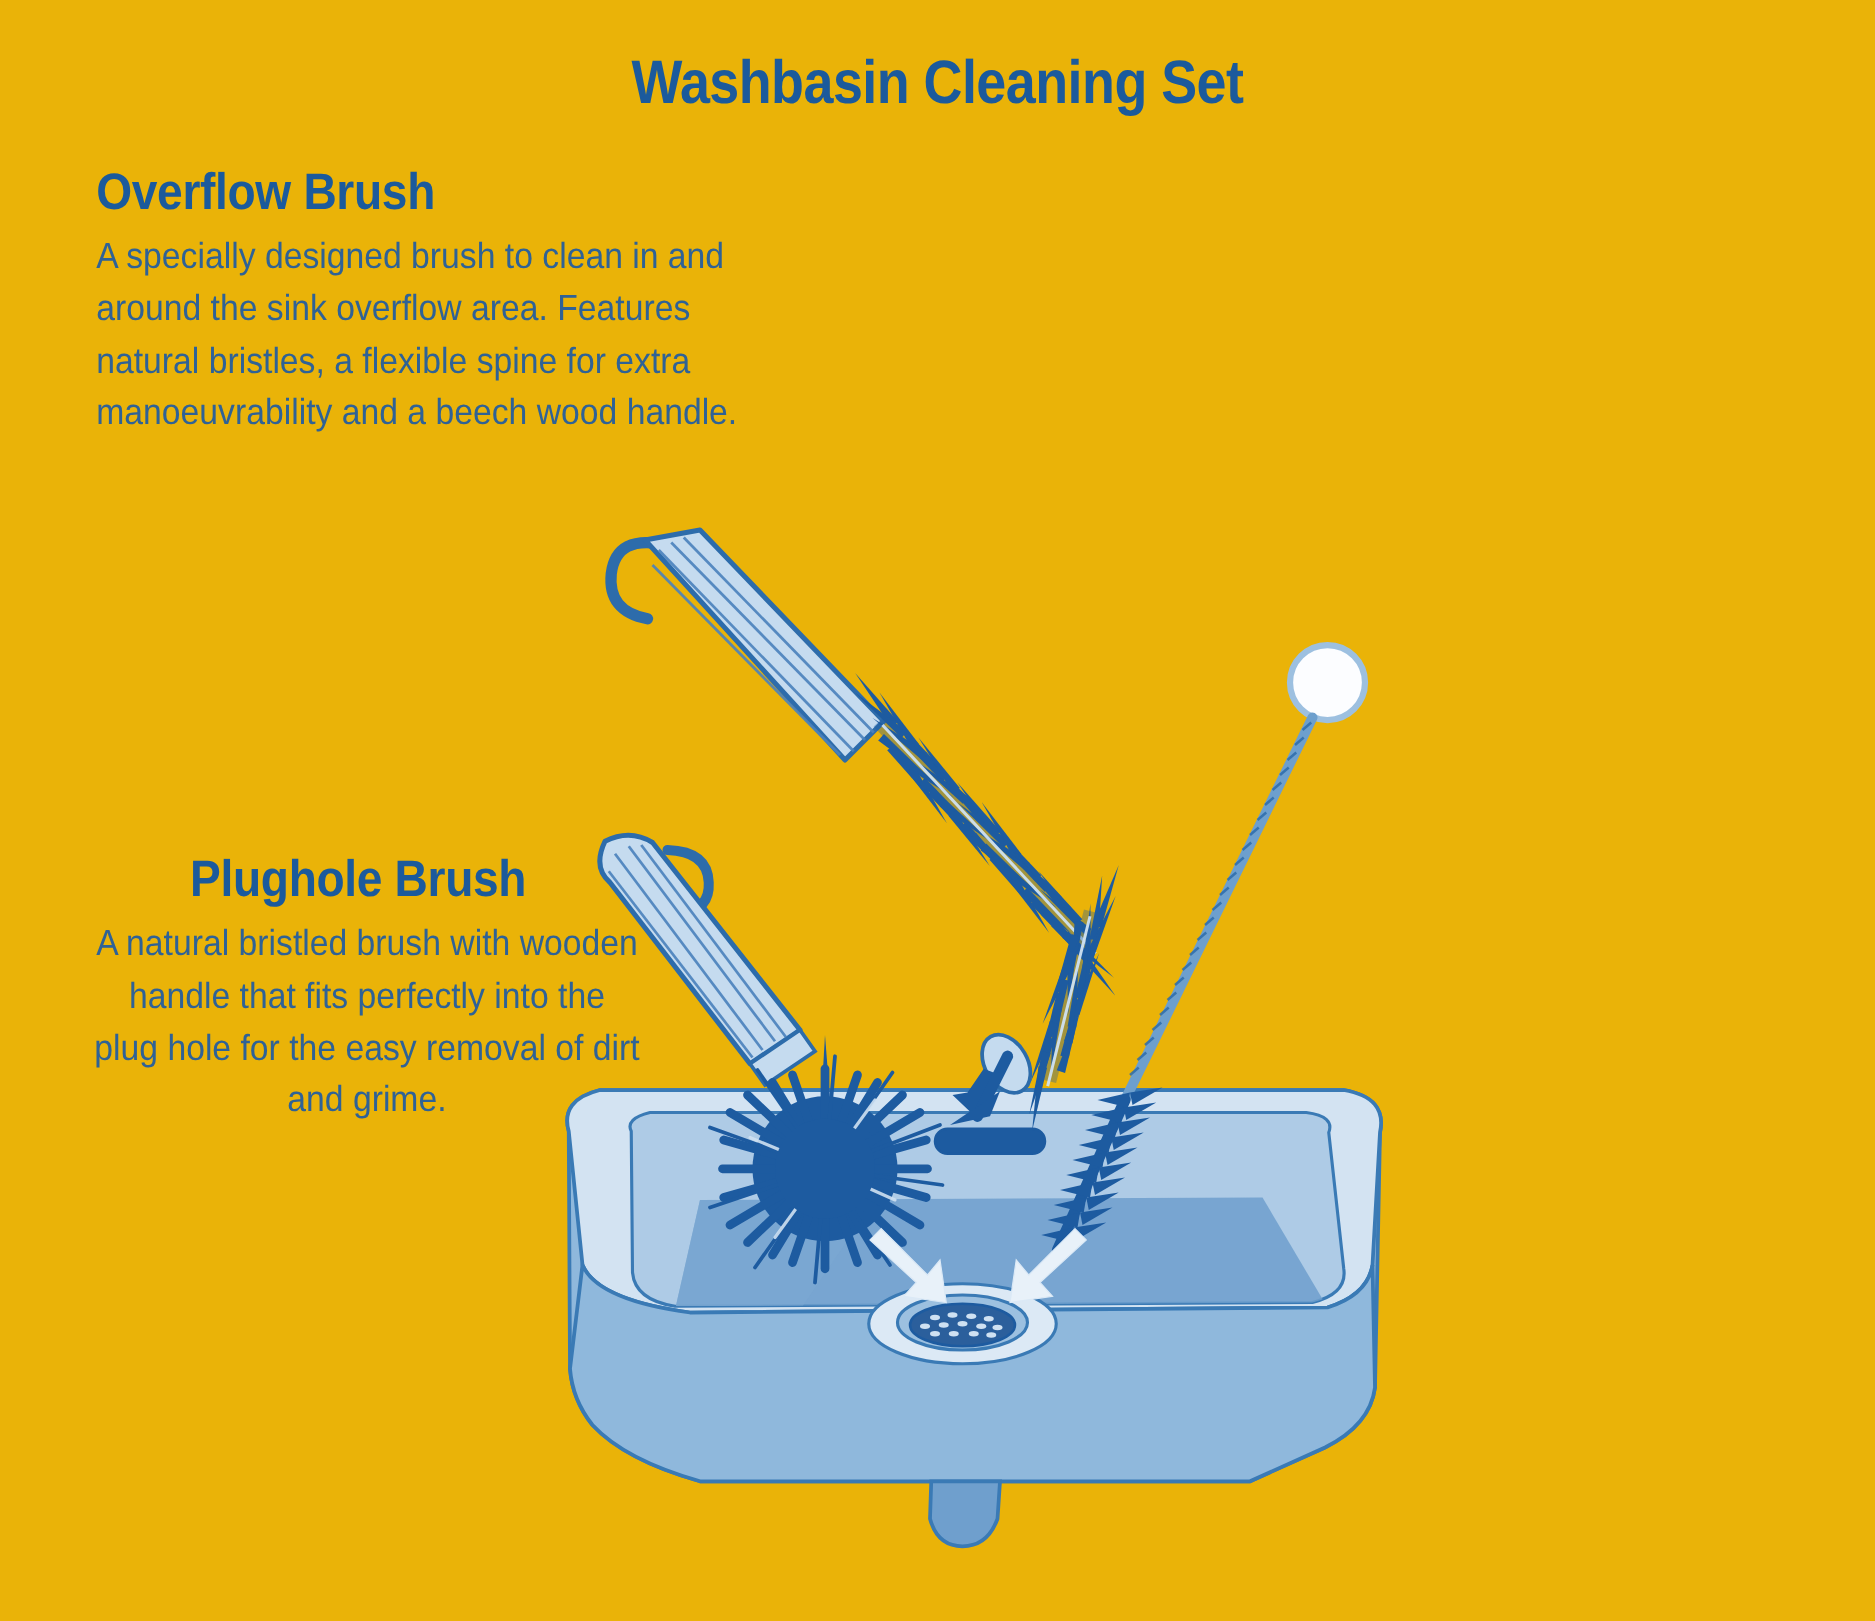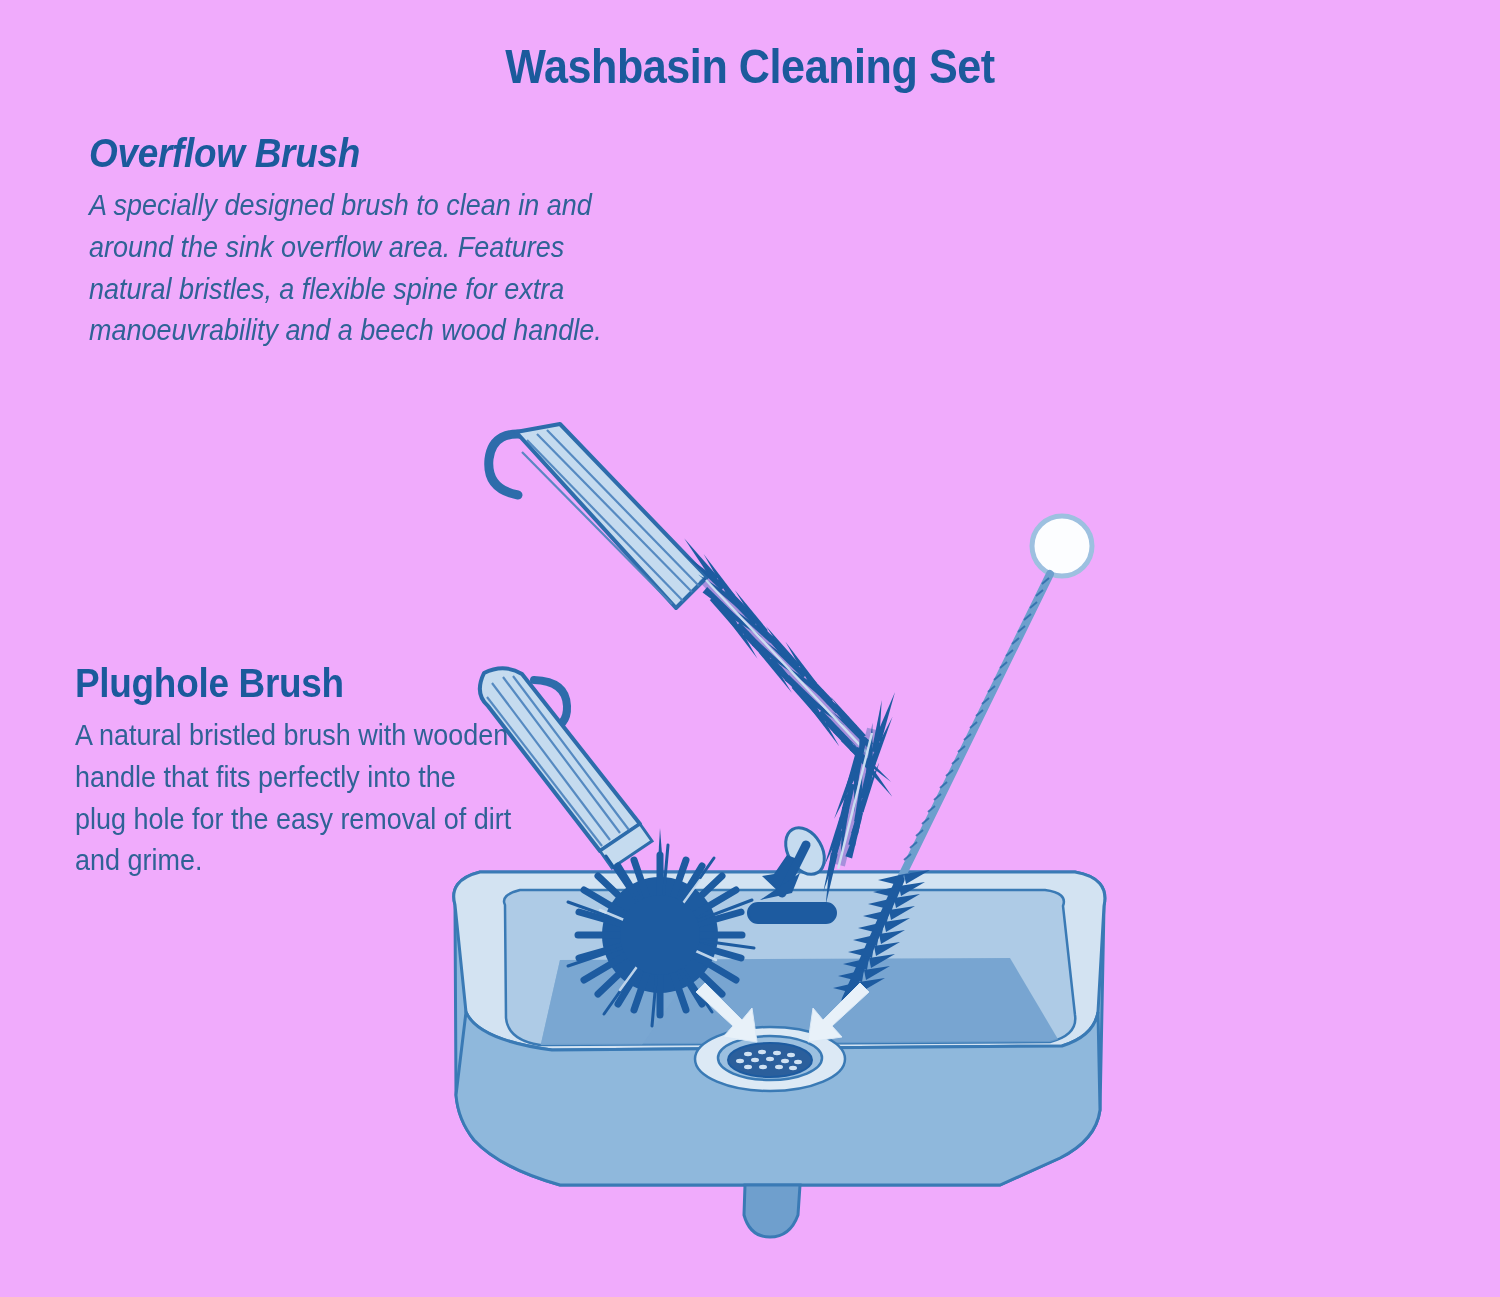--- a/index.html
+++ b/index.html
@@ -12,21 +12,21 @@
     height: 1297px;
     position: relative;
     overflow: hidden;
     font-family: "Liberation Sans", sans-serif;
     -webkit-font-smoothing: antialiased;
   }
 
   #page {
     position: absolute;
     inset: 0;
-    background: #f0abfc;
+    background: #eab308;
   }
 
   
   .page-title {
     position: absolute;
     left: 0;
     top: 38px;
     width: 1500px;
     text-align: center;
     font-size: 49px;
@@ -54,23 +54,23 @@
   }
   .block-body {
     font-size: 29px;
     color: #2f6296;
     line-height: 1.44;
     transform: scaleX(0.93);
     transform-origin: 0 50%;
     margin: 0;
   }
 
-  #block-overflow { left: 89px; top: 130px; width: 600px; font-style: italic; }
+  #block-overflow { left: 77px; top: 130px; width: 600px; }
   #block-hair     { left: 815px; top: 236px; width: 640px; }
-  #block-plughole { left: 75px; top: 660px; width: 470px; }
+  #block-plughole { left: 75px; top: 680px; width: 470px; text-align: center; }
 
   
   #illustration {
     position: absolute;
     left: 0;
     top: 0;
     width: 1500px;
     height: 1297px;
     pointer-events: none;
   }

